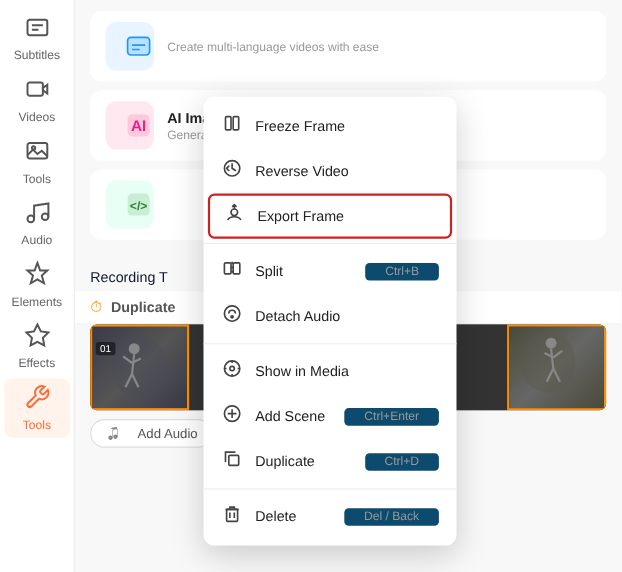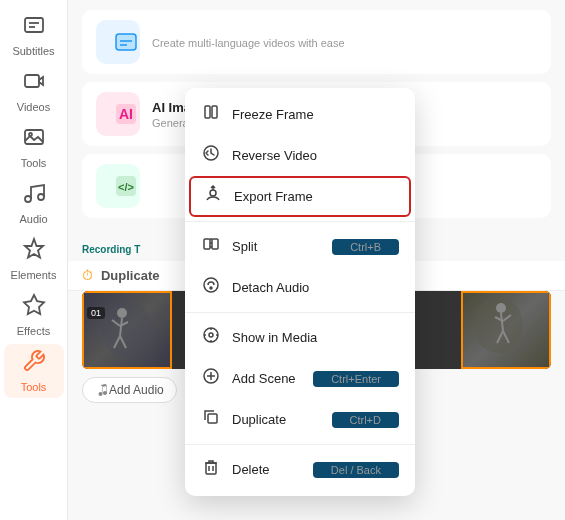--- a/index.html
+++ b/index.html
@@ -95,23 +95,23 @@
       color: #222;
     }
     .card-info .desc {
       font-size: 11px;
       color: #999;
       margin-top: 2px;
     }
 
     
     .section-header {
-      font-size: 10px;
-      font-weight: 700;
-      color: #0f766e;
+      font-size: 13px;
+      font-weight: 400;
+      color: #0f172a;
       padding: 8px 14px 6px;
     }
 
     
     .timeline-bar {
       display: flex;
       align-items: center;
       background: #fff;
       padding: 6px 14px;
       gap: 8px;
@@ -177,21 +177,21 @@
     .strip-right-inner {
       width: 100%;
       height: 100%;
       background: linear-gradient(135deg, #4a4a3a 0%, #666 50%, #4a4a3a 100%);
     }
 
     
     .add-audio-btn {
       display: inline-flex;
       align-items: center;
-      gap: 0;
+      gap: 16px;
       background: #fff;
       border: 1px solid #ddd;
       border-radius: 16px;
       padding: 5px 12px;
       font-size: 12px;
       color: #555;
       margin: 8px 14px;
       cursor: pointer;
     }
 

